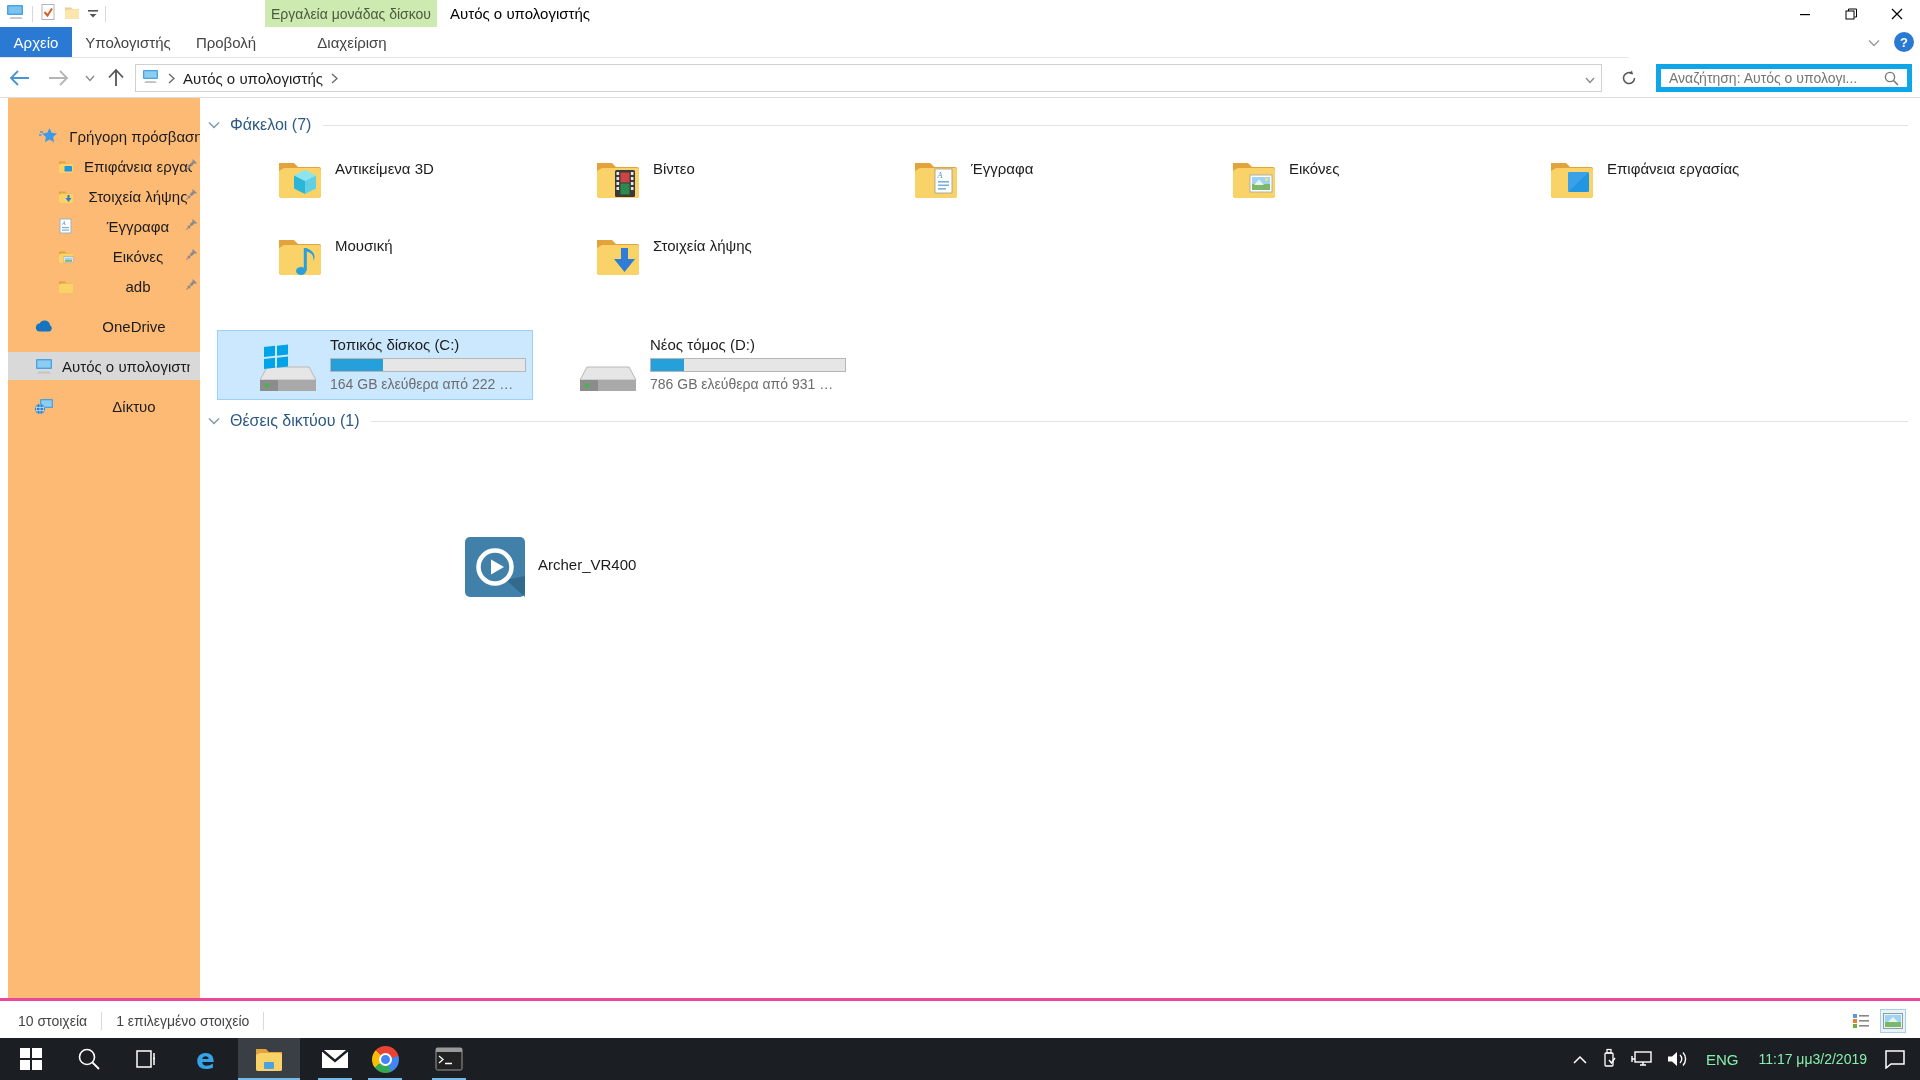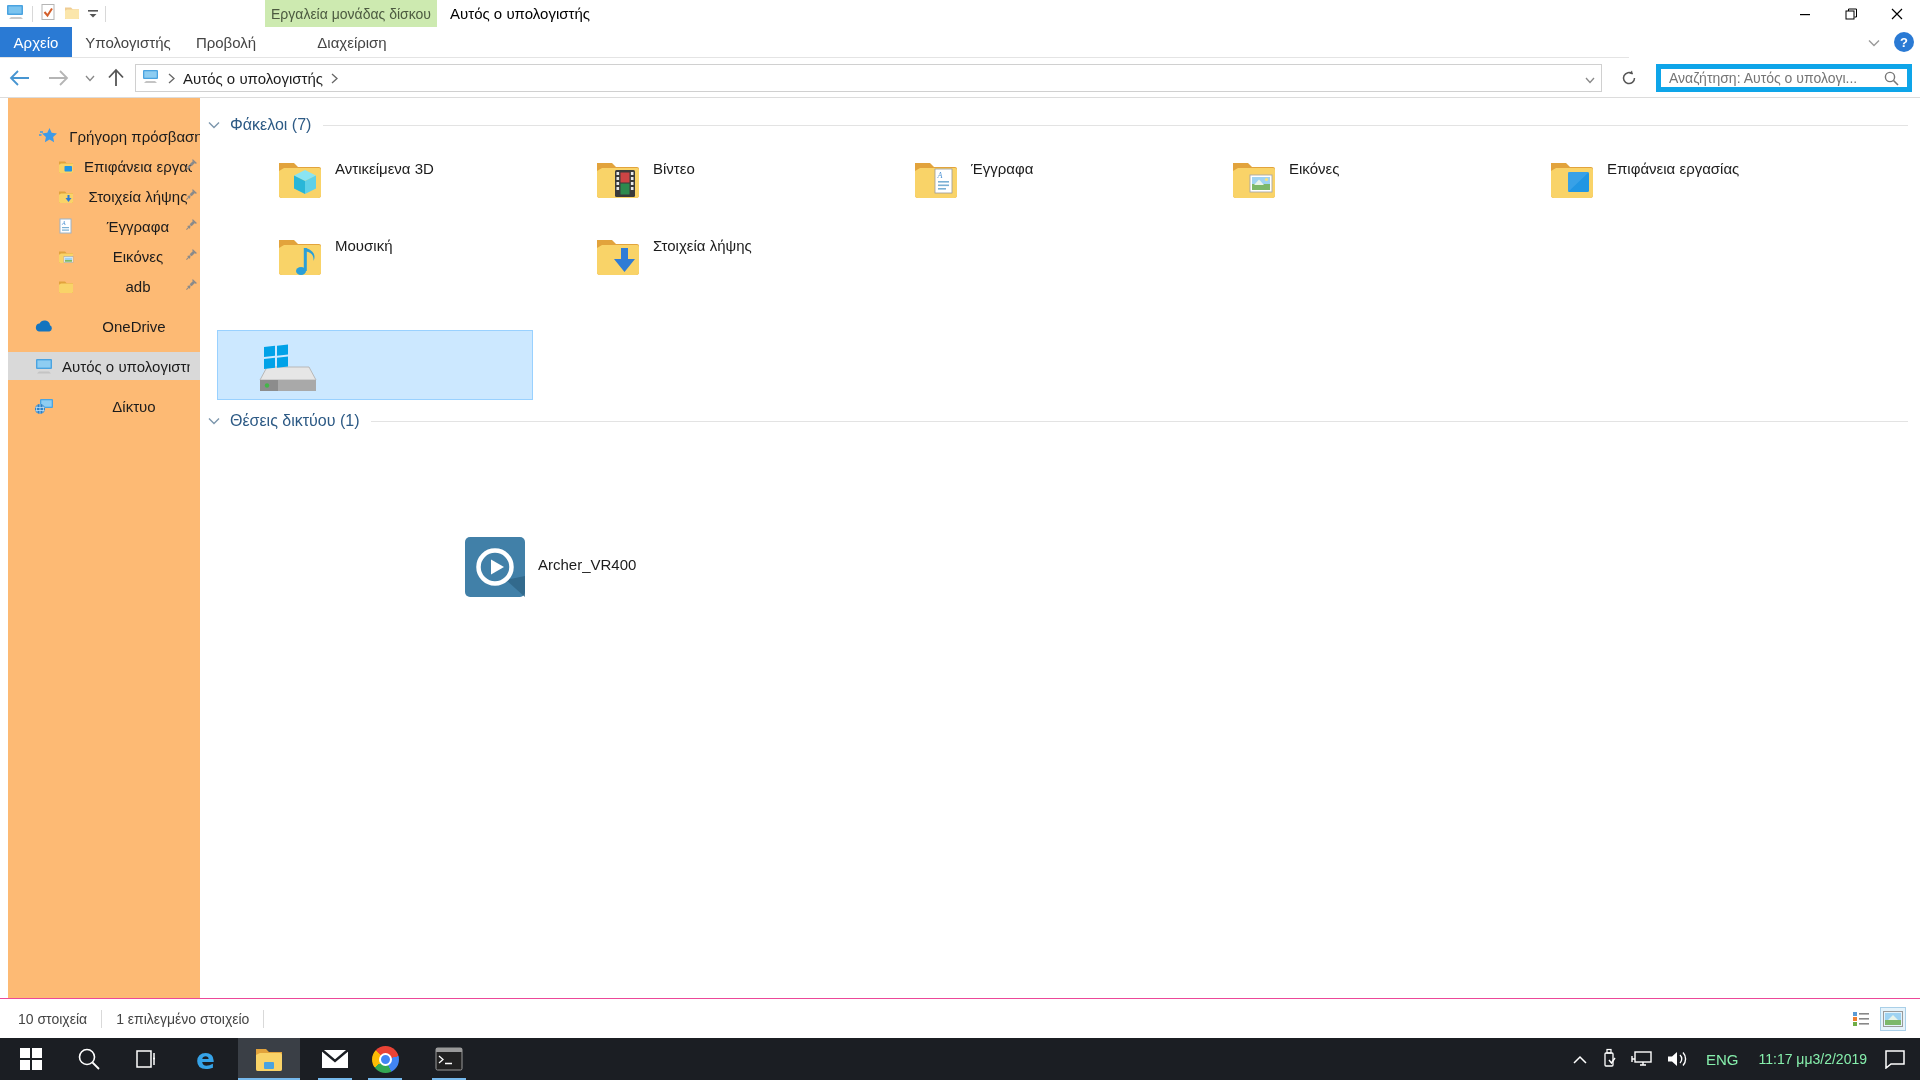--- a/index.html
+++ b/index.html
@@ -57,21 +57,21 @@
   .drive-info { position:absolute; left:112px; top:5px; width:198px; }
   .drive-name { font-size:15px; color:#1c1c1c; white-space:nowrap; }
   .drive-bar { margin-top:5px; width:196px; height:14px; background:#e6e6e6; border:1px solid #b6b6b6; }
   .drive-bar .fill { height:100%; background:#26a0da; }
   .drive-free { margin-top:4px; font-size:14px; color:#6d6d6d; white-space:nowrap; }
 
   .net-tile { position:absolute; left:254px; top:438px; width:300px; height:70px; display:flex; }
   .net-tile .t-label { font-size:15px; margin:20px 0 0 12px; }
 
   
-  .statusbar { position:absolute; left:0; top:998px; width:1920px; height:40px; background:#fff; border-top:1px solid #ec4899; }
+  .statusbar { position:absolute; left:0; top:998px; width:1920px; height:40px; background:#fff; border-top:3px solid #ec4899; }
   .status-left { position:absolute; left:18px; top:0; height:40px; display:flex; align-items:center; font-size:14px; color:#444; }
   .status-sep { width:1px; height:18px; background:#d9d9d9; margin:0 14px; }
   .view-btns { position:absolute; right:14px; top:8px; display:flex; gap:6px; }
   .view-btn { width:26px; height:24px; display:flex; align-items:center; justify-content:center; border:1px solid transparent; }
   .view-btn.active { background:#e5f3fb; border-color:#a9cfe8; }
 
   
   .taskbar { position:absolute; left:0; top:1038px; width:1920px; height:42px; background:#1b1e23; }
   .tb-btn { position:absolute; top:0; height:42px; width:46px; display:flex; align-items:center; justify-content:center; }
   .tb-btn.active { background:#3a3f46; }
@@ -496,22 +496,45 @@
             <use href="#drive-box"></use>
           </g>
           <g fill="#00a2e8" transform="translate(6,0) skewY(-6)">
             <rect x="0" y="8" width="11" height="10"></rect>
             <rect x="13" y="8" width="11" height="10"></rect>
             <rect x="0" y="20" width="11" height="10"></rect>
             <rect x="13" y="20" width="11" height="10"></rect>
           </g>
         </svg>
     </span>
-  </div>
-
+    <span class="drive-info">
+      <span class="drive-name" style="display:block">Τοπικός δίσκος (C:)</span>
+      <span class="drive-bar" style="display:block">
+          <span class="fill" style="display: block; width: 27%;"></span>
+        </span>
+      <span class="drive-free" style="display:block">164 GB ελεύθερα από 222 …</span>
+    </span>
+  </div>
+
+  <div class="drive-tile" style="left:337px;top:232px">
+    <span class="drive-ico">
+      <svg width="60" height="56" viewBox="0 0 60 56">
+          <g transform="translate(0,14)">
+            <use href="#drive-box"></use>
+          </g>
+        </svg>
+    </span>
+    <span class="drive-info">
+      <span class="drive-name" style="display:block">Νέος τόμος (D:)</span>
+      <span class="drive-bar" style="display:block">
+          <span class="fill" style="display: block; width: 17%;"></span>
+        </span>
+      <span class="drive-free" style="display:block">786 GB ελεύθερα από 931 …</span>
+    </span>
+  </div>
 
   <div class="group-header" style="top:312px">
     <span class="chev">
       <svg width="12" height="8" viewBox="0 0 12 8">
           <path d="M1 1.5 L6 6.5 L11 1.5" stroke="#7c96ac" stroke-width="1.4" fill="none"></path>
         </svg>
     </span>
     <span>Θέσεις δικτύου (1)</span>
     <span class="rule"></span>
   </div>

